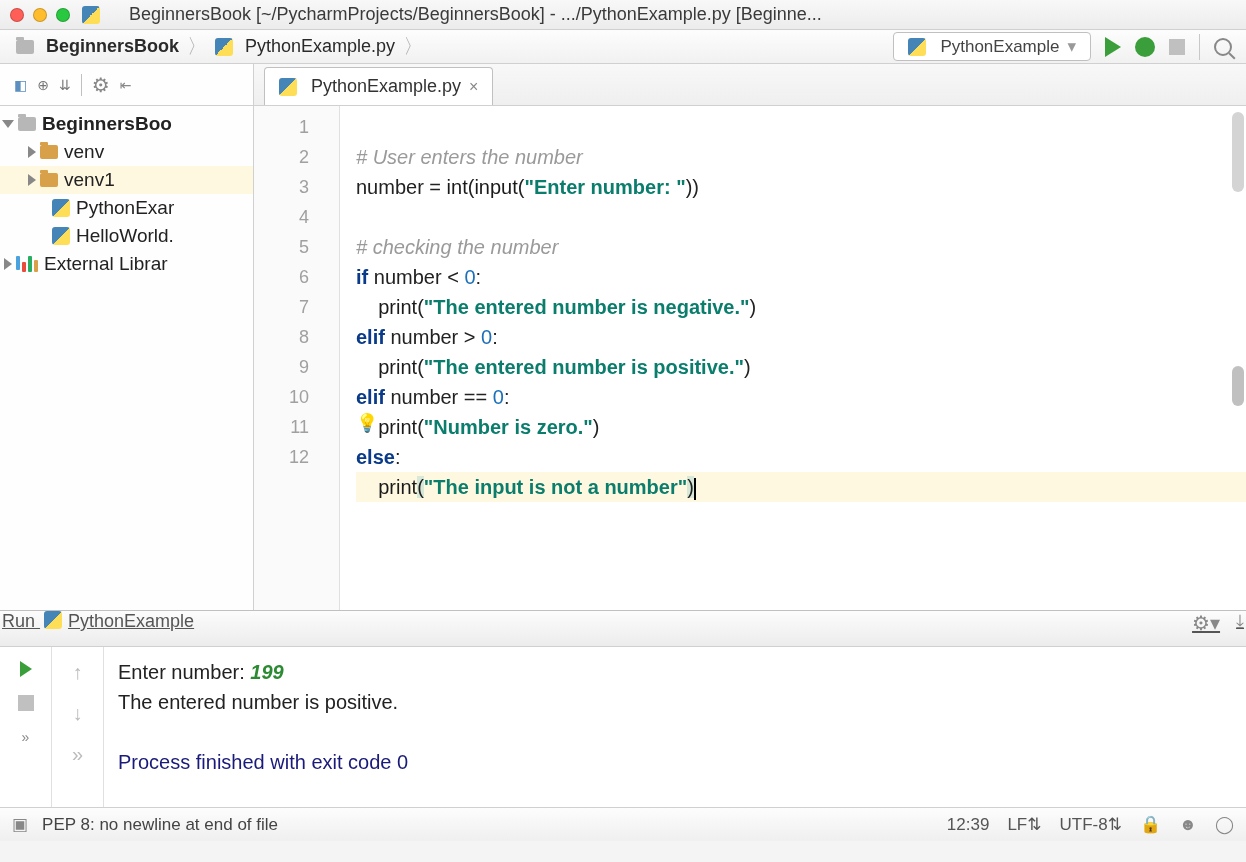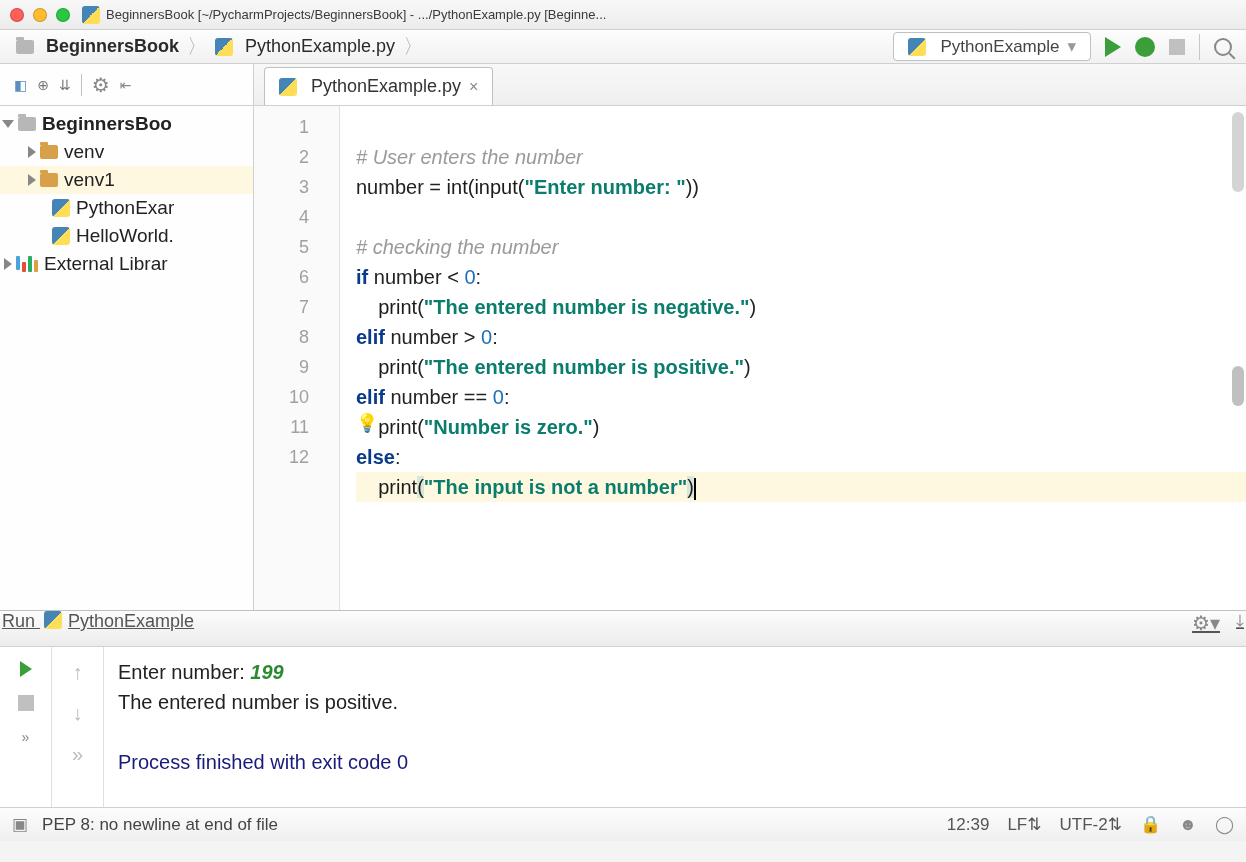--- a/index.html
+++ b/index.html
@@ -2,21 +2,21 @@
 <html><head>
 <meta charset="utf-8">
 <style>
 * { margin: 0; padding: 0; box-sizing: border-box; font-family: -apple-system, "Helvetica Neue", Arial, sans-serif; }
 body { width: 1246px; height: 862px; background: #f4f4f4; overflow: hidden; font-size: 14px; }
 
 .titlebar { height: 30px; background: linear-gradient(#f8f8f8,#ececec); border-bottom: 1px solid #d0d0d0; display: flex; align-items: center; padding: 0 10px; }
 .traffic { display: flex; gap: 9px; margin-right: 12px; }
 .dot { width: 14px; height: 14px; border-radius: 50%; border: 0.5px solid rgba(0,0,0,.2); }
 .dot.r { background: #ff5f57; } .dot.y { background: #ffbd2e; } .dot.g { background: #28c940; }
-.title { flex: 1; text-align: center; color: #3a3a3a; font-size: 13px; display: flex; align-items: center; gap: 6px; }
+.title { flex: 1; text-align: center; color: #3a3a3a; font-size: 18px; display: flex; align-items: center; gap: 6px; margin-left: 23px; }
 
 .navbar { height: 34px; background: linear-gradient(#fdfdfd,#f1f1f1); border-bottom: 1px solid #d0d0d0; display: flex; align-items: center; padding-left: 10px; }
 .crumb { display: flex; align-items: center; gap: 6px; padding: 0 6px; color: #2a2a2a; font-size: 18px; }
 .crumb-sep { color: #b0b0b0; font-size: 20px; margin: 0 2px; }
 .nav-right { margin-left: auto; display: flex; align-items: center; gap: 14px; padding-right: 14px; }
 .run-config { border: 1px solid #c0c0c0; border-radius: 4px; background: #fff; padding: 3px 14px; display: flex; align-items: center; gap: 8px; font-size: 17px; color: #444; }
 
 .main { display: flex; height: 546px; }
 .sidebar { width: 254px; background: #fefefe; border-right: 1px solid #d0d0d0; overflow: hidden; }
 .side-tools { height: 42px; border-bottom: 1px solid #d0d0d0; display:flex; align-items:center; gap:10px; padding-left:14px; color:#777; }
@@ -240,18 +240,18 @@
     </div>
   </div>
 </div>
 
 <div class="status">
   <span style="color:#888;margin-right:14px">▣</span>
   <span>PEP 8: no newline at end of file</span>
   <div class="sr">
     <span>12:39</span>
     <span><span>LF</span>⇅</span>
-    <span><span>UTF-2</span>⇅</span>
+    <span><span>UTF-8</span>⇅</span>
     <span style="color:#bbb">🔒</span>
     <span style="color:#888">☻</span>
     <span style="color:#888">◯</span>
   </div>
 </div>
 
 </body></html>

